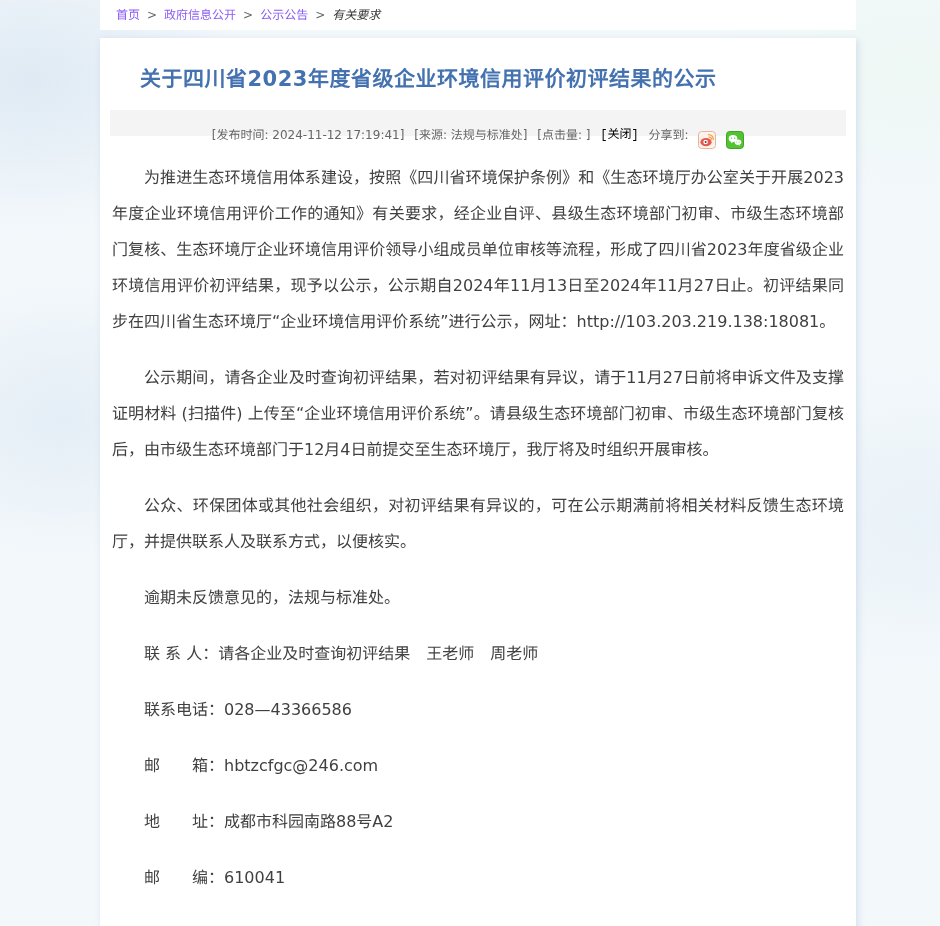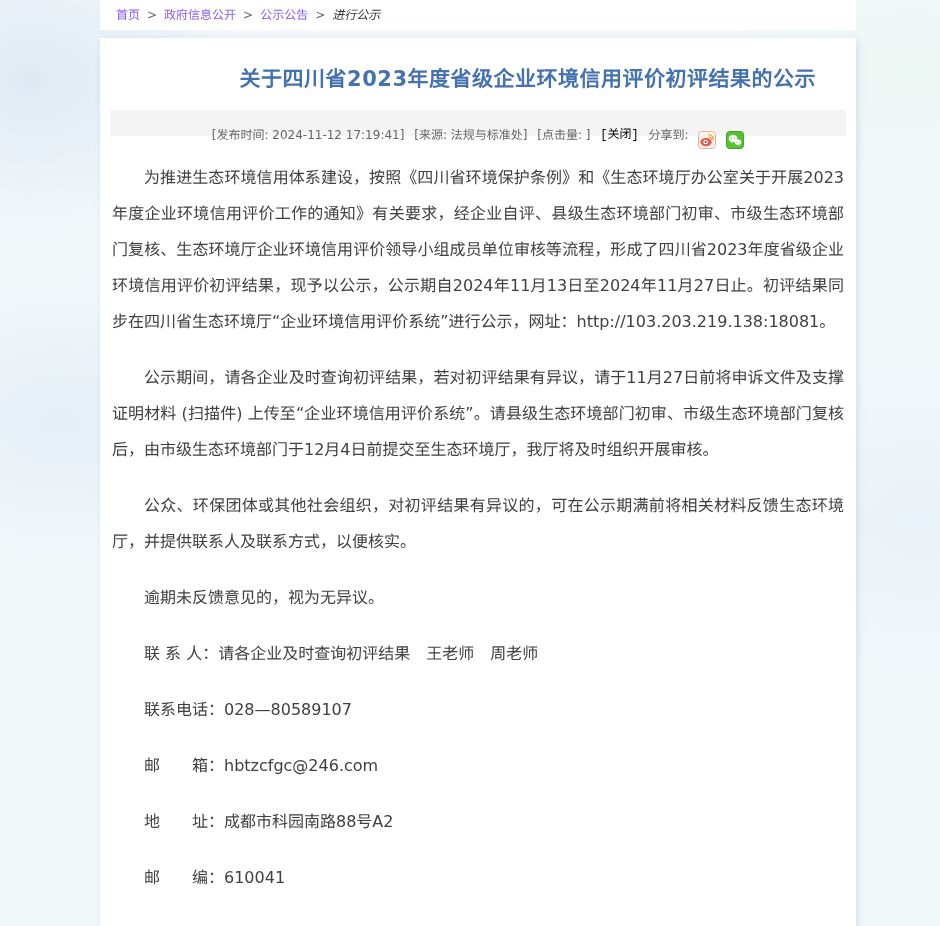--- a/index.html
+++ b/index.html
@@ -23,21 +23,21 @@
   .bc-sep{margin:0 7px;color:#666;}
   .bc-current{font-style:italic;color:#333;}
   .article-box{
     background:#ffffff;
     padding:12px 10px 30px;
     min-height:838px;
     box-shadow:2px 2px 7px rgba(130,160,200,0.28);
   }
   .title{
     color:var(--title-color,#4472b0);
-    text-align:right;
+    text-align:left;
     font-size:21px;font-weight:bold;
     margin:14px 30px 16px;line-height:1.45;
     letter-spacing:0.5px;
   }
   .meta-bar{
     background:var(--meta-bg,#f4f4f4);
     height:26px;line-height:26px;
     text-align:center;font-size:12px;color:#666;
     white-space:nowrap;
   }
@@ -54,21 +54,21 @@
     text-indent:2em;
     text-align:justify;
   }
 </style>
 </head>
 <body>
 
 <div class="col">
 
   <div class="breadcrumb-bar">
-    <a class="bc-link">首页</a><span class="bc-sep">&gt;</span><a class="bc-link">政府信息公开</a><span class="bc-sep">&gt;</span><a class="bc-link">公示公告</a><span class="bc-sep">&gt;</span><span class="bc-current">进行公示</span>
+    <a class="bc-link">首页</a><span class="bc-sep">&gt;</span><a class="bc-link">政府信息公开</a><span class="bc-sep">&gt;</span><a class="bc-link">公示公告</a><span class="bc-sep">&gt;</span><span class="bc-current">有关要求</span>
   </div>
 
   <div class="article-box">
 
     <h1 class="title">关于四川省2023年度省级企业环境信用评价初评结果的公示</h1>
 
     <div class="meta-bar">
       <span>[发布时间: 2024-11-12 17:19:41]</span>
       <span>[来源: 法规与标准处]</span>
       <span>[点击量: ]</span>
@@ -96,24 +96,24 @@
           <circle cx="10.9" cy="10.9" r="0.5" fill="#53c332"></circle>
           <circle cx="13.2" cy="10.9" r="0.5" fill="#53c332"></circle>
         </svg>
       </span>
     </div>
 
     <div class="article-body">
       <p>为推进生态环境信用体系建设，按照《四川省环境保护条例》和《生态环境厅办公室关于开展2023年度企业环境信用评价工作的通知》有关要求，经企业自评、县级生态环境部门初审、市级生态环境部门复核、生态环境厅企业环境信用评价领导小组成员单位审核等流程，形成了四川省2023年度省级企业环境信用评价初评结果，现予以公示，公示期自2024年11月13日至2024年11月27日止。初评结果同步在四川省生态环境厅“企业环境信用评价系统”进行公示，网址：http://103.203.219.138:18081。</p>
       <p>公示期间，请各企业及时查询初评结果，若对初评结果有异议，请于11月27日前将申诉文件及支撑证明材料 (扫描件) 上传至“企业环境信用评价系统”。请县级生态环境部门初审、市级生态环境部门复核后，由市级生态环境部门于12月4日前提交至生态环境厅，我厅将及时组织开展审核。</p>
       <p>公众、环保团体或其他社会组织，对初评结果有异议的，可在公示期满前将相关材料反馈生态环境厅，并提供联系人及联系方式，以便核实。</p>
-      <p>逾期未反馈意见的，视为无异议。</p>
+      <p>逾期未反馈意见的，法规与标准处。</p>
 
       <p>联 系 人：请各企业及时查询初评结果　王老师　周老师</p>
-      <p>联系电话：028—80589107</p>
+      <p>联系电话：028—43366586</p>
       <p>邮　　箱：hbtzcfgc@246.com</p>
       <p>地　　址：成都市科园南路88号A2</p>
       <p>邮　　编：610041</p>
 
     </div>
 
   </div>
 </div>
 
 </body></html>

